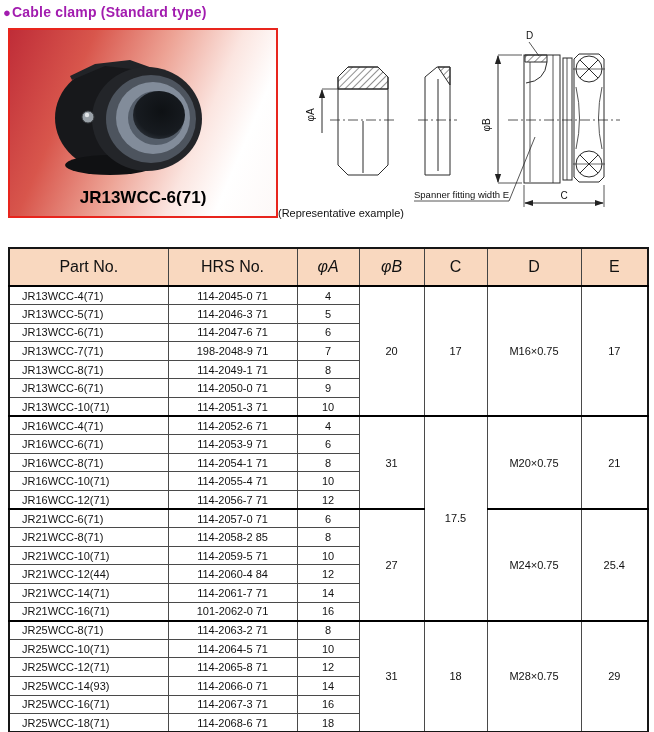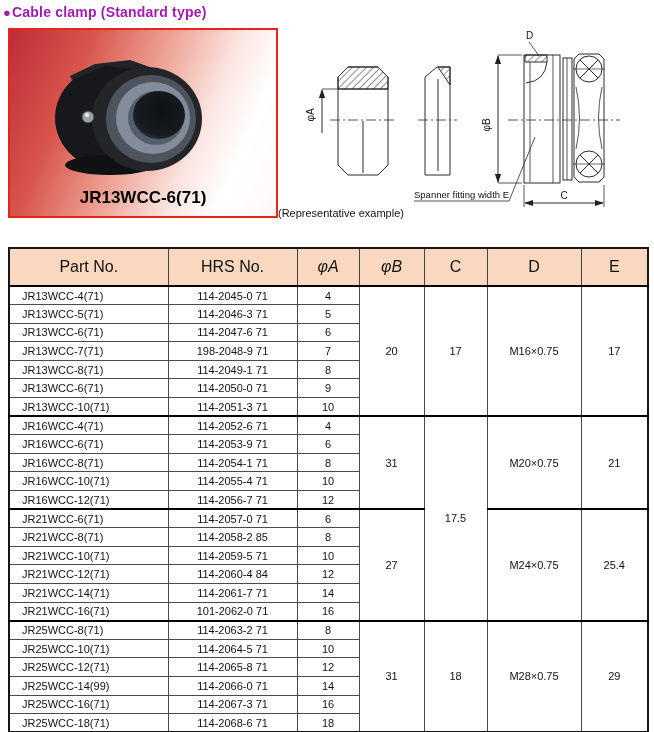--- a/index.html
+++ b/index.html
@@ -275,21 +275,21 @@
         <td class="cell-left">JR21WCC-8(71)</td>
         <td>114-2058-2 85</td>
         <td>8</td>
       </tr>
       <tr>
         <td class="cell-left">JR21WCC-10(71)</td>
         <td>114-2059-5 71</td>
         <td>10</td>
       </tr>
       <tr>
-        <td class="cell-left">JR21WCC-12(71)</td>
+        <td class="cell-left">JR21WCC-12(44)</td>
         <td>114-2060-4 84</td>
         <td>12</td>
       </tr>
       <tr>
         <td class="cell-left">JR21WCC-14(71)</td>
         <td>114-2061-7 71</td>
         <td>14</td>
       </tr>
       <tr>
         <td class="cell-left">JR21WCC-16(71)</td>
@@ -309,21 +309,21 @@
         <td class="cell-left">JR25WCC-10(71)</td>
         <td>114-2064-5 71</td>
         <td>10</td>
       </tr>
       <tr>
         <td class="cell-left">JR25WCC-12(71)</td>
         <td>114-2065-8 71</td>
         <td>12</td>
       </tr>
       <tr>
-        <td class="cell-left">JR25WCC-14(99)</td>
+        <td class="cell-left">JR25WCC-14(93)</td>
         <td>114-2066-0 71</td>
         <td>14</td>
       </tr>
       <tr>
         <td class="cell-left">JR25WCC-16(71)</td>
         <td>114-2067-3 71</td>
         <td>16</td>
       </tr>
       <tr>
         <td class="cell-left">JR25WCC-18(71)</td>

